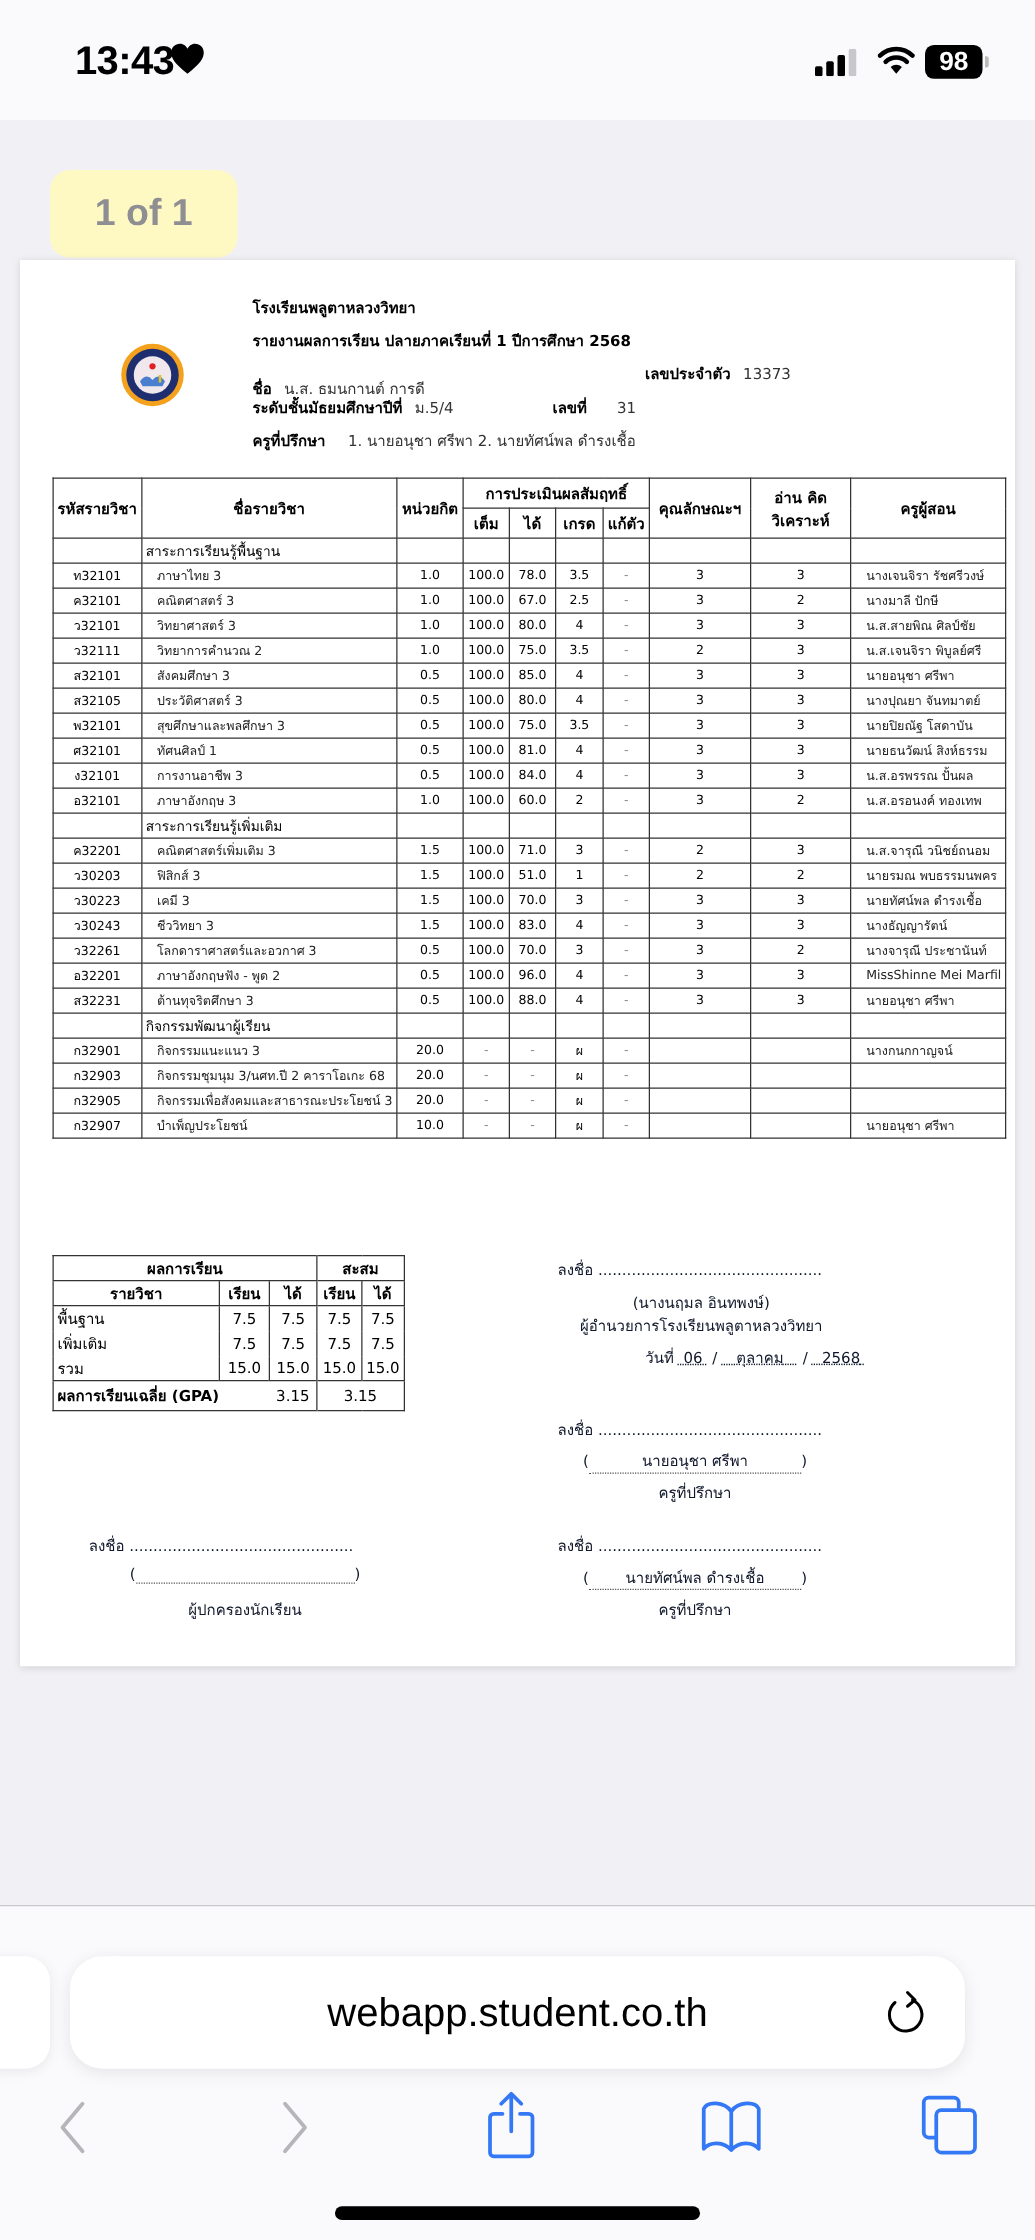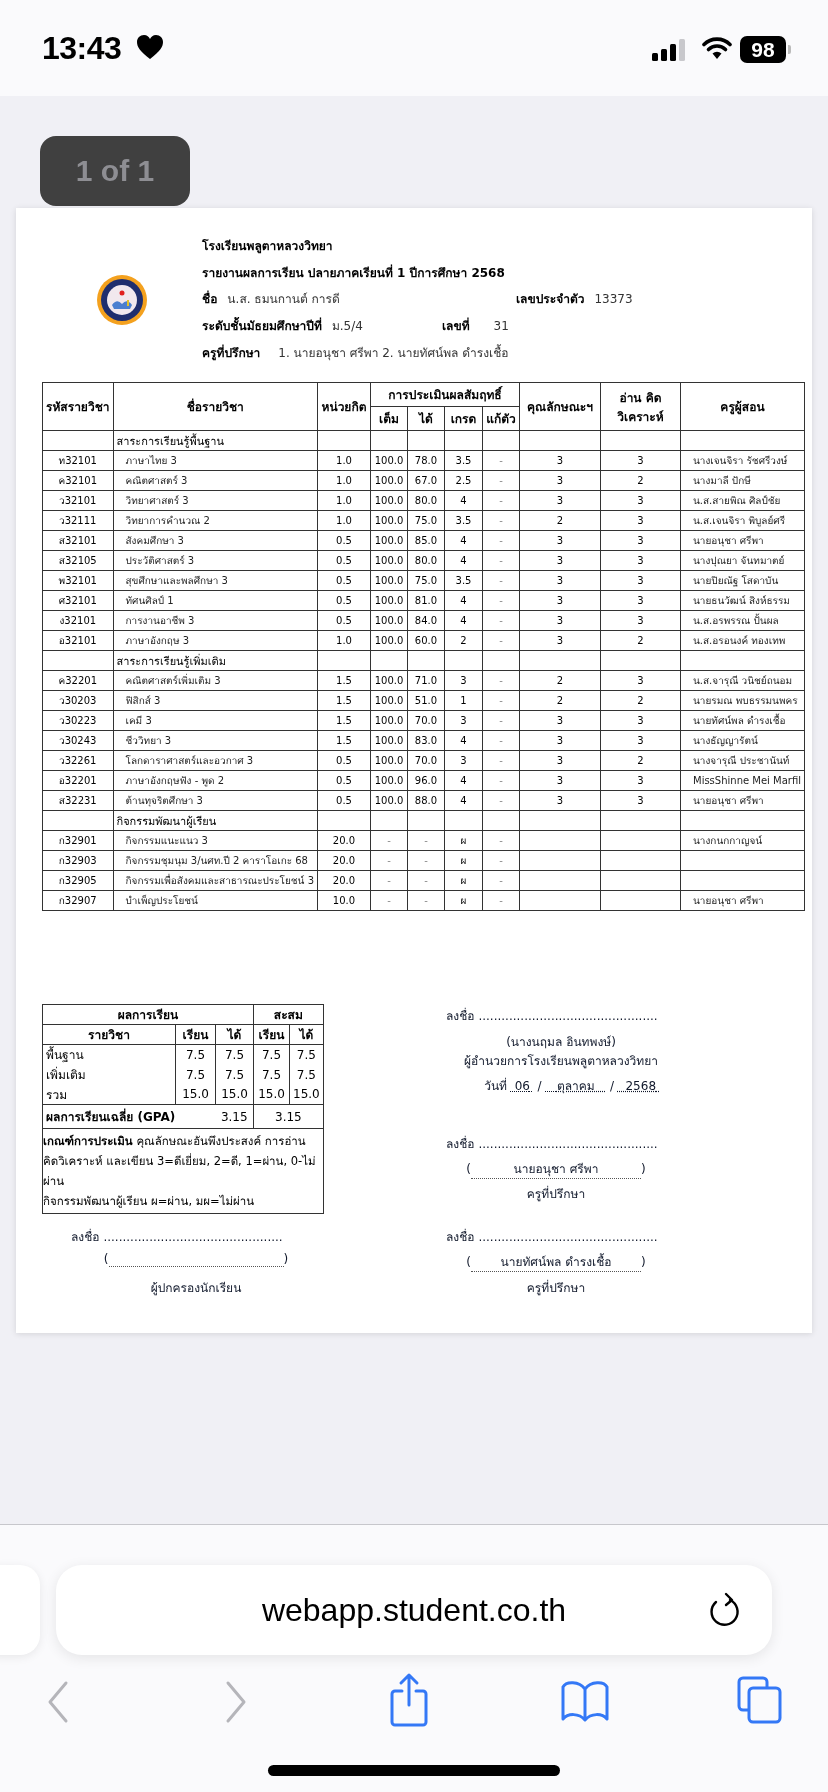--- a/index.html
+++ b/index.html
@@ -1,30 +1,30 @@
 <!DOCTYPE html>
 <html><head>
 <meta charset="utf-8">
 <style>
   * { box-sizing: border-box; margin: 0; padding: 0; }
   html, body { width: 828px; height: 1792px; overflow: hidden; }
   body { background: #f0f0f5; font-family: "Liberation Sans", "DejaVu Sans", sans-serif; position: relative; color: #000; }
 
   
   .statusbar { position: absolute; left: 0; top: 0; width: 828px; height: 96px; background: #fafafc; }
-  .time { position: absolute; left: 42px; top: 30px; font-size: 32px; font-weight: bold; letter-spacing: -0.5px; font-family: "Liberation Sans", sans-serif; }
+  .time { position: absolute; left: 60px; top: 30px; font-size: 32px; font-weight: bold; letter-spacing: -0.5px; font-family: "Liberation Sans", sans-serif; }
   .heart { position: absolute; left: 136px; top: 34px; width: 28px; height: 26px; }
   .signal { position: absolute; left: 652px; top: 39px; width: 36px; height: 22px; }
   .wifi { position: absolute; left: 702px; top: 36px; width: 30px; height: 24px; }
   .battery { position: absolute; left: 740px; top: 36px; width: 52px; height: 28px; padding-left: 16px; }
   .battery .body { position: absolute; left: 0; top: 0; width: 46px; height: 27px; background: #000; border-radius: 7px; color: #fff; font-weight: bold; font-size: 21px; text-align: center; line-height: 27px; font-family: "Liberation Sans", sans-serif; }
   .battery .nub { position: absolute; left: 48px; top: 9px; width: 3px; height: 9px; background: #bbb; border-radius: 0 2px 2px 0; }
 
   
-  .page-ind { position: absolute; left: 40px; top: 136px; width: 150px; height: 70px; background: #404040; border-radius: 16px; color: #8e8e93; font-size: 30px; font-weight: bold; text-align: center; line-height: 70px; }
+  .page-ind { position: absolute; left: 40px; top: 136px; width: 150px; height: 70px; background: #fef9c3; border-radius: 16px; color: #8e8e93; font-size: 30px; font-weight: bold; text-align: center; line-height: 70px; }
 
   
   .doc { position: absolute; left: 16px; top: 208px; width: 796px; height: 1125px; background: #fff; box-shadow: 0 1px 6px rgba(0,0,0,0.12); font-family: "DejaVu Sans", sans-serif; }
   .logo { position: absolute; left: 80px; top: 66px; width: 52px; height: 52px; }
   .hdr { position: absolute; left: 186px; font-size: 12px; }
   .hdr b { font-weight: bold; }
   .hdr .v { font-weight: normal; color: #333; margin-left: 10px; }
 
   table.grades { position: absolute; left: 26px; top: 174px; border-collapse: collapse; font-size: 10px; table-layout: fixed; }
   table.grades td, table.grades th { border: 1px solid #333; padding: 0 3px; height: 20px; white-space: nowrap; overflow: hidden; }
@@ -84,21 +84,21 @@
     <circle cx="26" cy="26" r="25" fill="#f4a11e"></circle>
     <circle cx="26" cy="26" r="21" fill="#1f2e6e"></circle>
     <circle cx="26" cy="26" r="15" fill="#f1e8ee"></circle>
     <circle cx="26" cy="19" r="2.5" fill="#e02020"></circle>
     <path d="M16 31 Q21 24 26 30 Q31 24 36 31 L34 35 L18 35Z" fill="#4a7fd0"></path>
     <rect x="31" y="26" width="2" height="6" fill="#e2c229"></rect>
   </svg>
 
   <div class="hdr" style="top:28px;"><b>โรงเรียนพลูตาหลวงวิทยา</b></div>
   <div class="hdr" style="top:55px;"><b>รายงานผลการเรียน ปลายภาคเรียนที่ 1 ปีการศึกษา 2568</b></div>
-  <div class="hdr" style="top:81px;">
+  <div class="hdr" style="top:93px;">
     <b>ชื่อ</b><span class="v">น.ส. ธมนกานต์ การดี</span>
   </div>
   <div class="hdr" style="top:81px; left:500px;">
     <b>เลขประจำตัว</b><span class="v">13373</span>
   </div>
   <div class="hdr" style="top:108px;">
     <b>ระดับชั้นมัธยมศึกษาปีที่</b><span class="v">ม.5/4</span>
   </div>
   <div class="hdr" style="top:108px; left:426px;">
     <b>เลขที่</b><span class="v" style="margin-left:24px;">31</span>
@@ -468,36 +468,29 @@
       <td class="n">15.0</td>
           <td class="n">15.0</td>
       <td class="n">15.0</td>
           <td class="n">15.0</td>
     </tr>
     <tr class="bt">
       <td colspan="2" style="border-left:none;font-weight:bold;height:24px;">ผลการเรียนเฉลี่ย (GPA)</td>
       <td class="n" style="border-left:none;">3.15</td>
       <td colspan="2" class="n">3.15</td>
     </tr>
-    <tr>
-      <td colspan="5" class="crit" style="border-left:none;">
-        <b>เกณฑ์การประเมิน</b> <span>คุณลักษณะอันพึงประสงค์ การอ่าน</span><br>
-        <span>คิดวิเคราะห์ และเขียน 3=ดีเยี่ยม, 2=ดี, 1=ผ่าน, 0-ไม่ผ่าน</span><br>
-        <span>กิจกรรมพัฒนาผู้เรียน ผ=ผ่าน, มผ=ไม่ผ่าน</span>
-      </td>
-    </tr>
   </tbody>
     </table>
 
   <div class="sig" style="left:430px; top:798px; width:230px; text-align:left;">
     <span>ลงชื่อ</span> <span class="dots">...............................................</span>
   </div>
   <div class="sig" style="left:430px; top:824px; width:230px;">(นางนฤมล อินทพงษ์)</div>
   <div class="sig" style="left:410px; top:843px; width:270px;">ผู้อำนวยการโรงเรียนพลูตาหลวงวิทยา</div>
-  <div class="sig" style="left:436px; top:868px; width:240px; text-align:center;">
+  <div class="sig" style="left:436px; top:868px; width:240px; text-align:right;">
     <span>วันที่</span> <span style="text-decoration:underline dotted;">&nbsp;<span>06</span>&nbsp;</span> / <span style="text-decoration:underline dotted;">&nbsp;&nbsp;&nbsp;<span>ตุลาคม</span>&nbsp;&nbsp;&nbsp;</span> / <span style="text-decoration:underline dotted;">&nbsp;&nbsp;<span>2568</span>&nbsp;</span>
   </div>
 
   <div class="sig" style="left:430px; top:926px; width:230px; text-align:left;">
     <span>ลงชื่อ</span> <span class="dots">...............................................</span>
   </div>
   <div class="sig" style="left:440px; top:951px; width:200px;">
     (<span style="display:inline-block;width:170px;border-bottom:1px dotted #555;">นายอนุชา ศรีพา</span>)
   </div>
   <div class="sig" style="left:440px; top:976px; width:200px;">ครูที่ปรึกษา</div>

